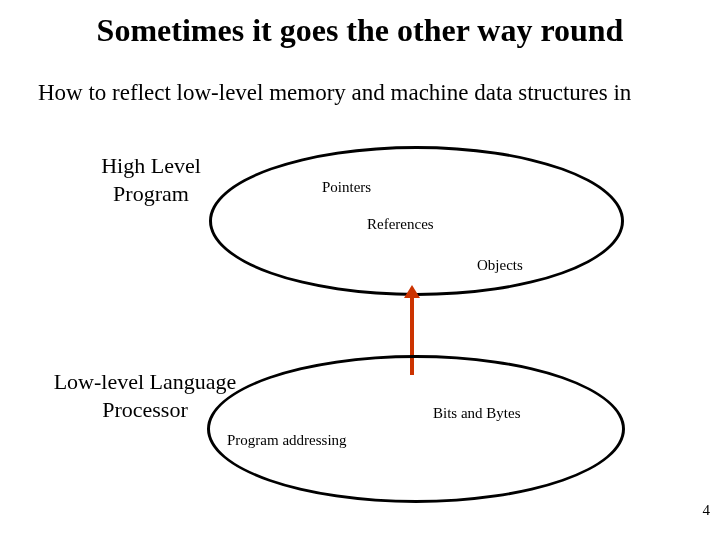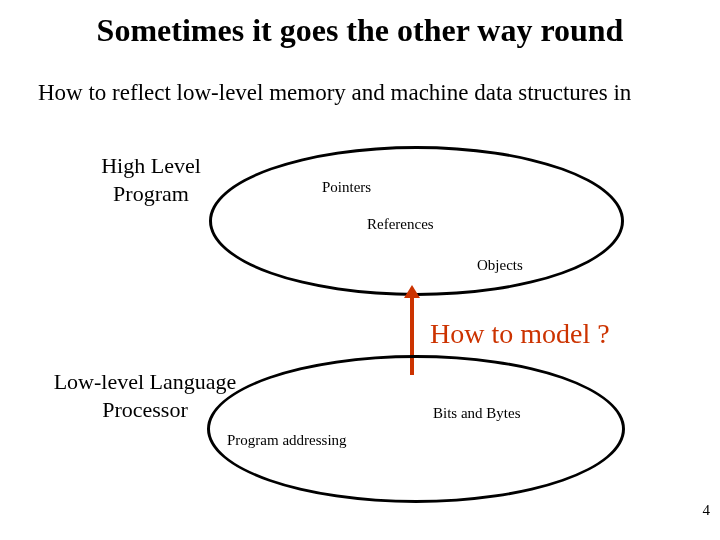--- a/index.html
+++ b/index.html
@@ -87,21 +87,20 @@
 
   <div class="concept c-pointers">Pointers</div>
   <div class="concept c-references">References</div>
   <div class="concept c-objects">Objects</div>
 
   <div class="arrow">
     <div class="head"></div>
     <div class="shaft"></div>
   </div>
 
-  <div class="question">How to model ?</div>
 
   <div class="side-label low">
     <div>Low-level Language</div>
     <div>Processor</div>
   </div>
 
   <div class="ellipse lower"></div>
 
   <div class="concept c-bits">Bits and Bytes</div>
   <div class="concept c-indirect">Program addressing</div>

